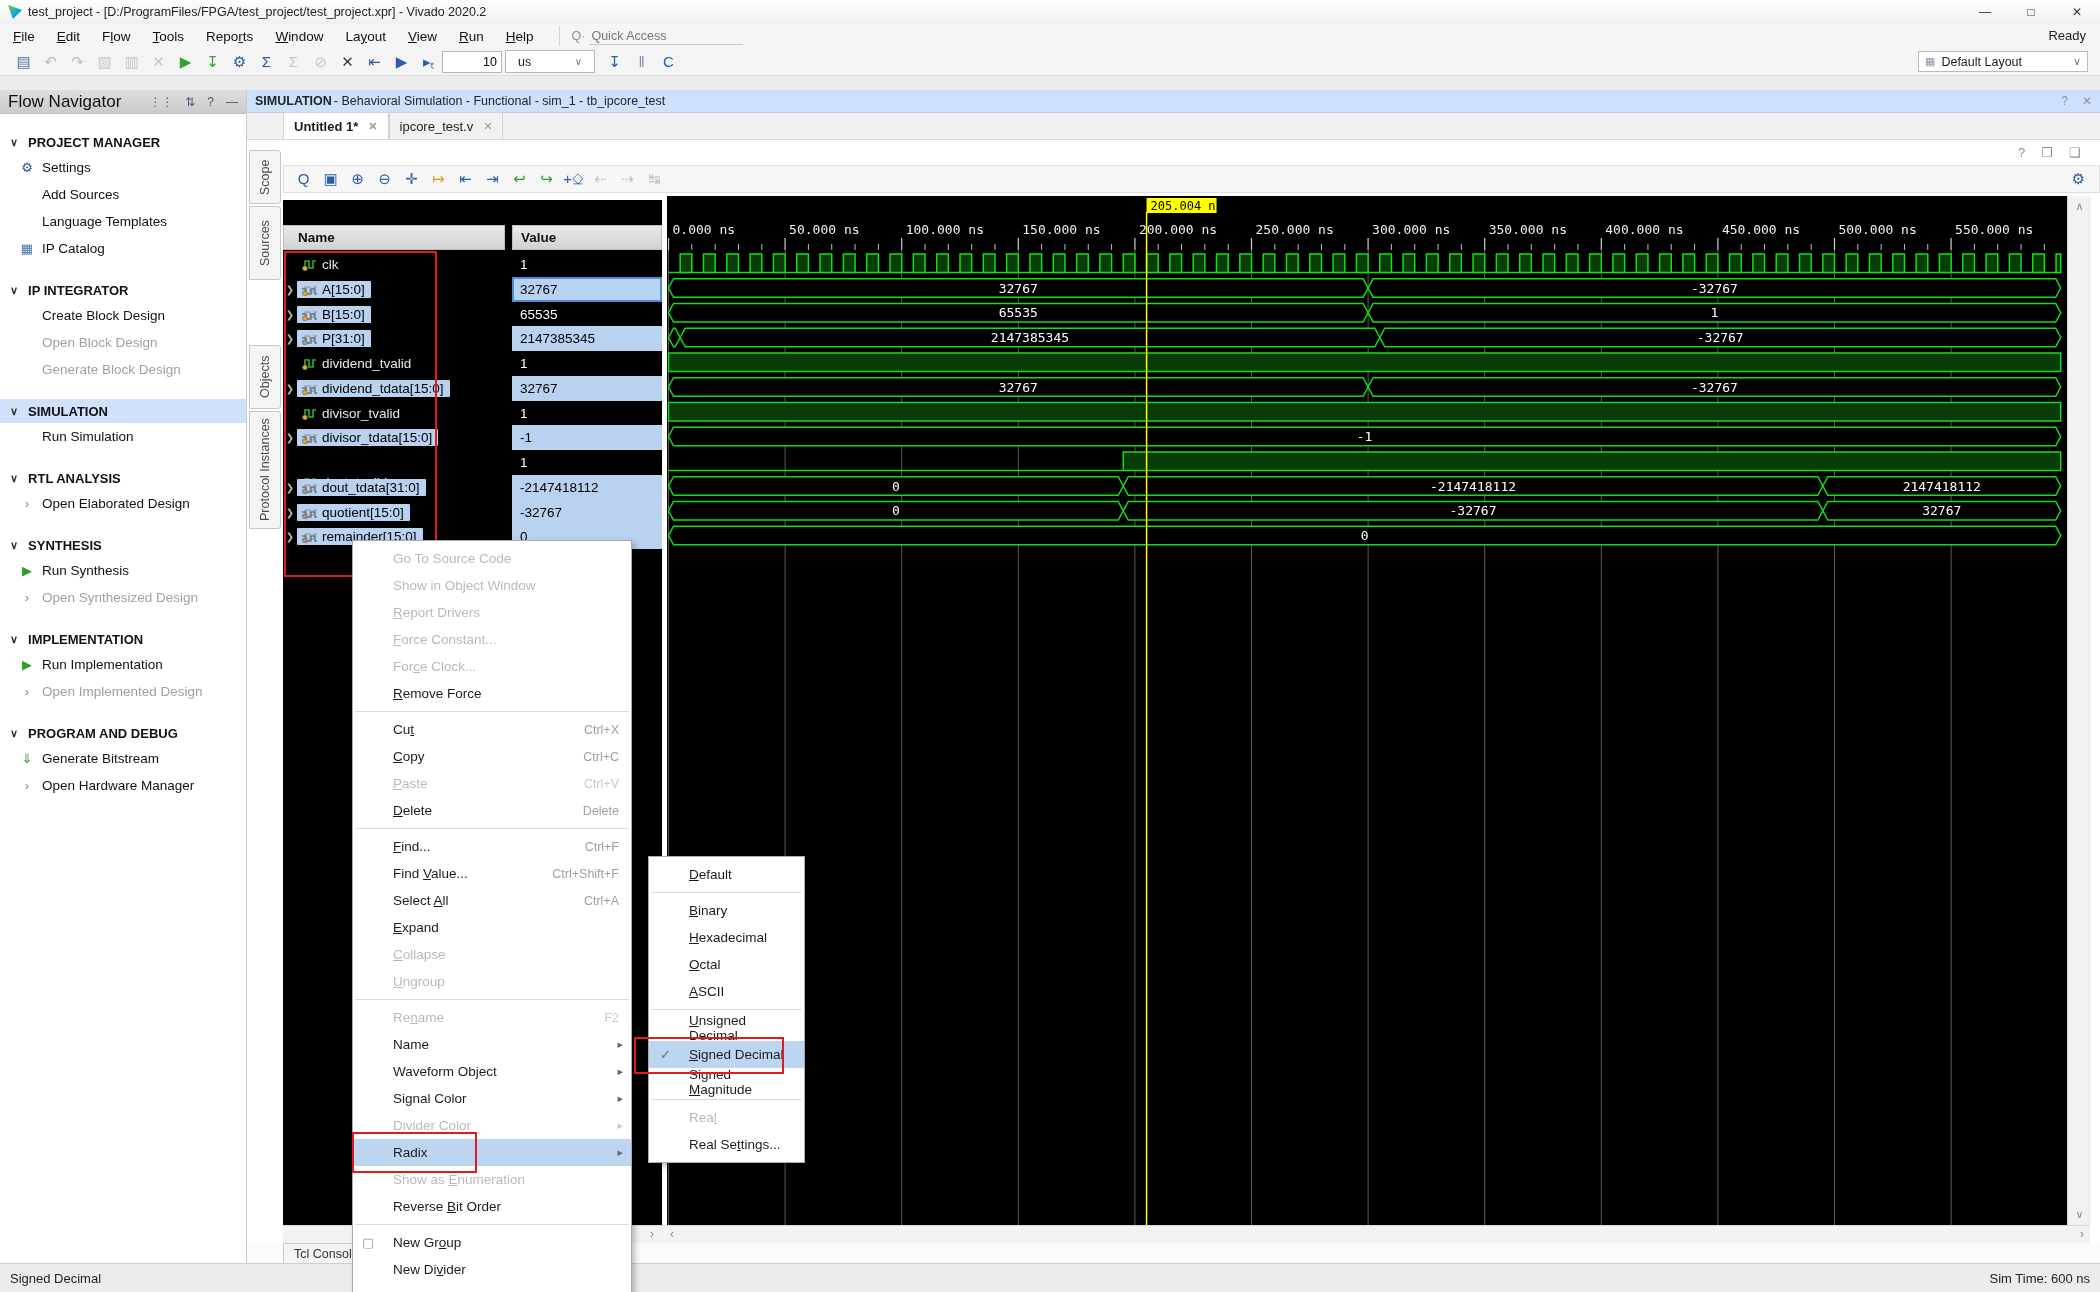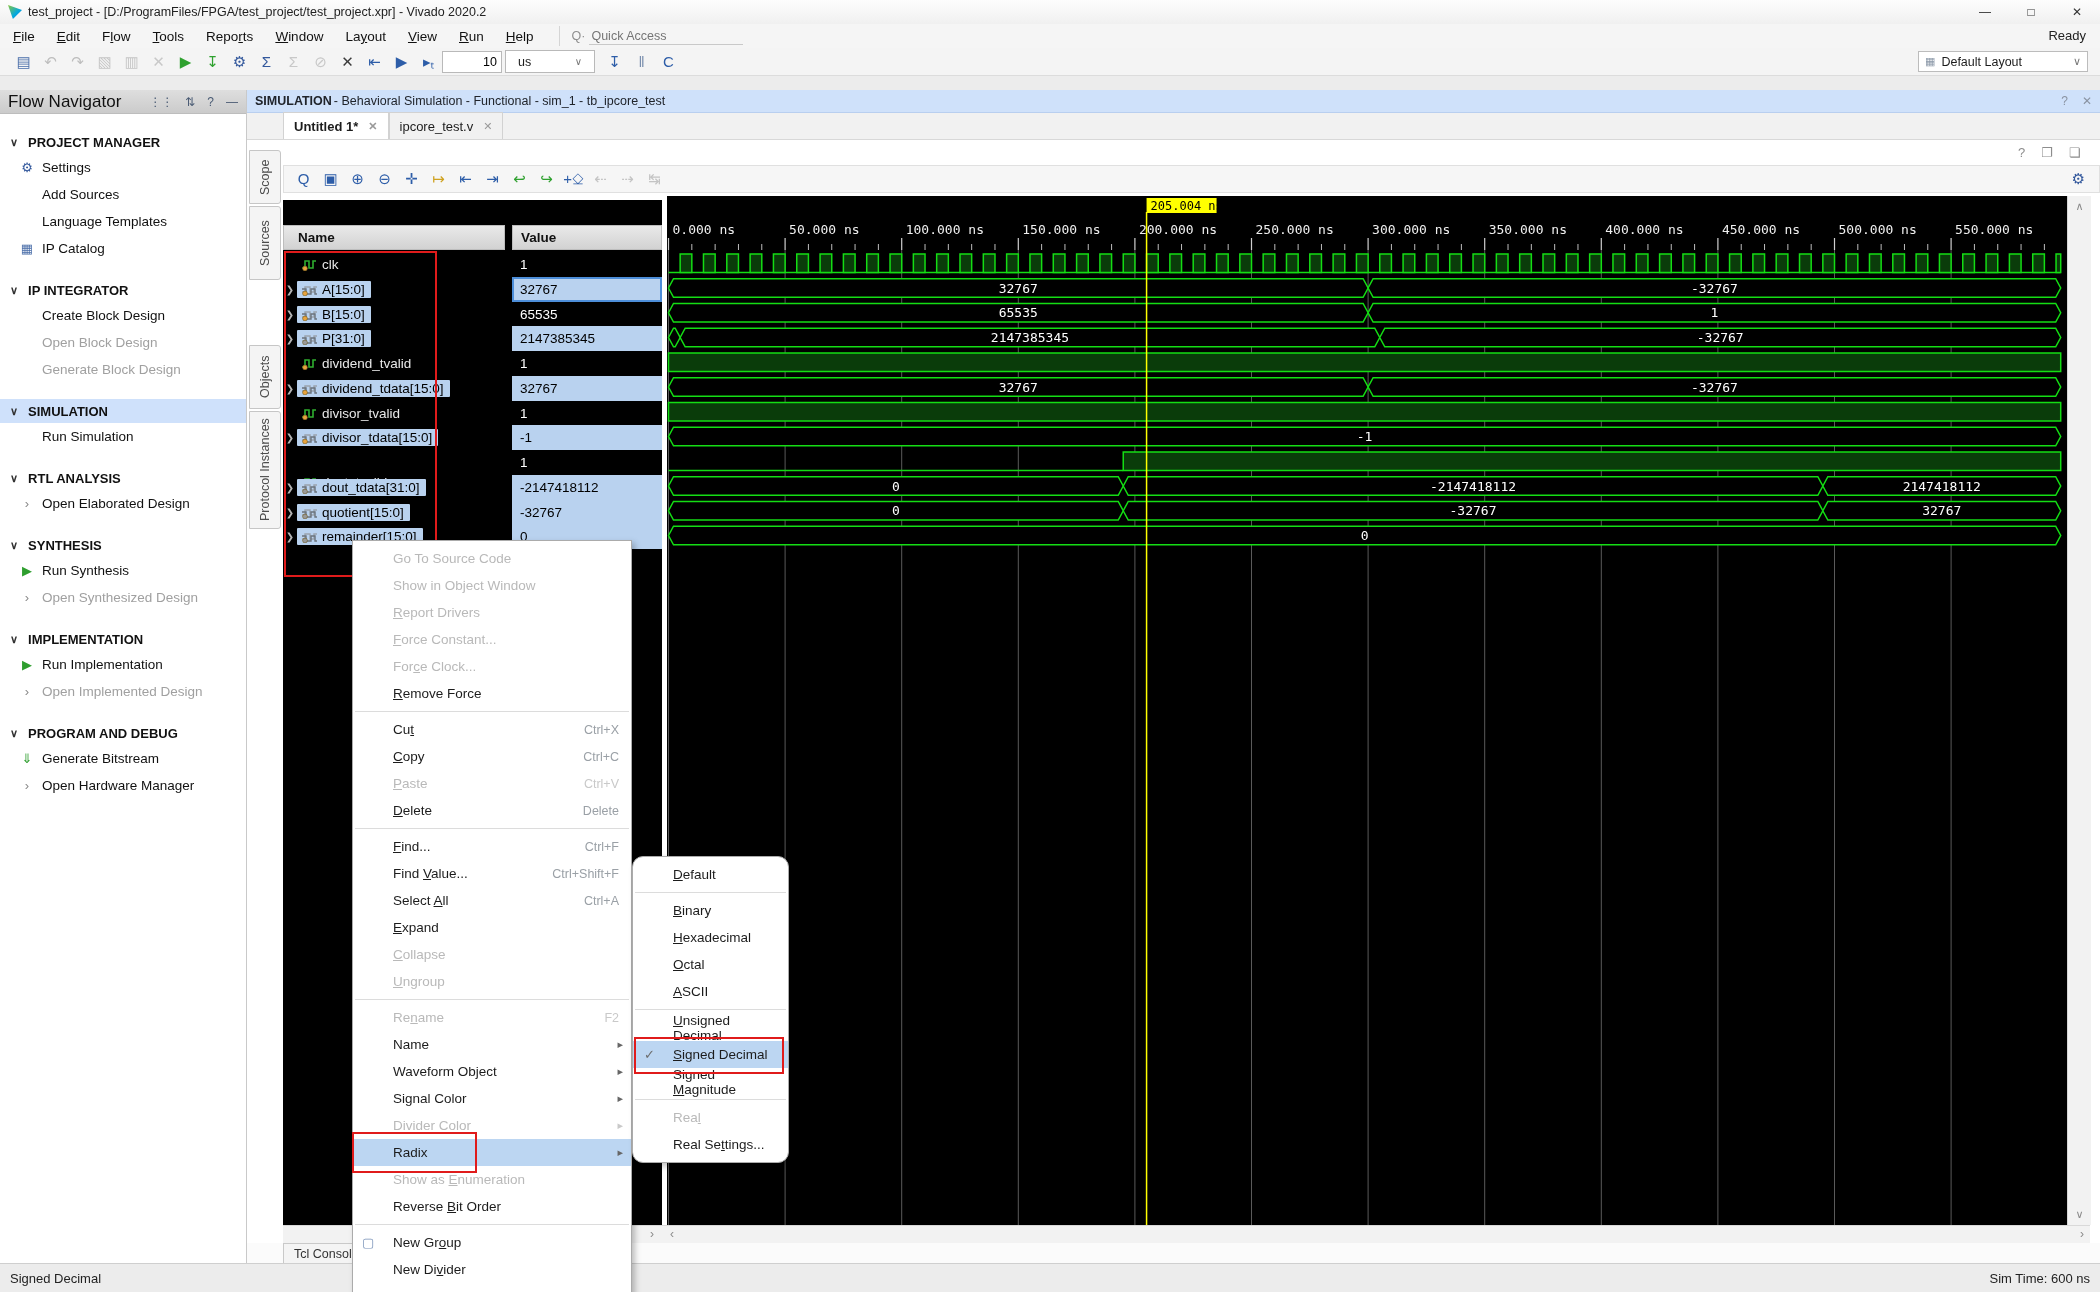--- a/index.html
+++ b/index.html
@@ -84,21 +84,21 @@
   #hscroll{left:283px;top:1225px;width:1807px;height:18px;background:#f2f2f2;border-top:1px solid #d9d9d9;color:#8a8a8a;font-size:12px;}
   #tclstrip{left:247px;top:1243px;width:1853px;height:20px;background:#fbfbfb;}
   #tcl-tab{left:283px;top:1243px;height:20px;padding:0 10px;border:1px solid #c9c9c9;background:#f4f4f4;
            font-size:12.5px;color:#333;display:flex;align-items:center;}
   #statusbar{left:0;top:1263px;width:2100px;height:29px;background:#ececec;border-top:1px solid #cfcfcf;
              display:flex;align-items:center;padding:0 10px;box-sizing:border-box;font-size:13px;color:#222;}
   #status-right{margin-left:auto;}
   
   .menu{position:absolute;background:#fff;border:1px solid #ababab;box-shadow:3px 3px 6px rgba(0,0,0,.25);padding:4px 0;z-index:50;}
   #ctx-menu{left:352px;top:540px;width:278px;}
-  #radix-menu{left:632px;top:856px;width:155px;z-index:55;border-radius:11px;}
+  #radix-menu{left:648px;top:856px;width:155px;z-index:55;}
   .mi{height:27px;display:flex;align-items:center;padding:0 12px 0 40px;font-size:13.5px;color:#1c1c1c;position:relative;}
   .mi.disabled{color:#b9b9b9;}
   .mi.hl{background:#bcd6f2;}
   .mi .sc{margin-left:auto;color:#9aa0a6;font-size:12.5px;}
   .mi.disabled .sc{color:#c9c9c9;}
   .mi .arrow{position:absolute;right:8px;color:#666;font-size:11px;}
   .mi.disabled .arrow{color:#c9c9c9;}
   .mi .gic{position:absolute;left:9px;font-size:13px;}
   .mi .chk{position:absolute;left:11px;color:#6d6d6d;font-size:13px;}
   .msep{height:1px;background:#dcdcdc;margin:4px 2px;}

